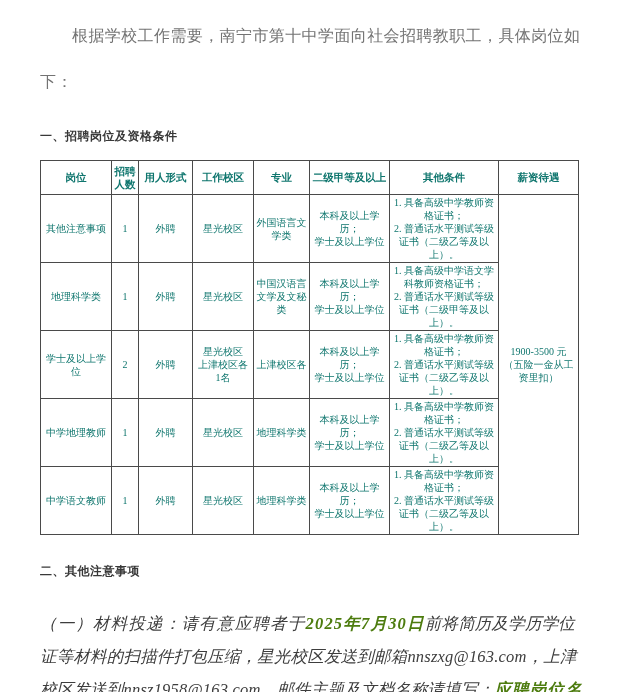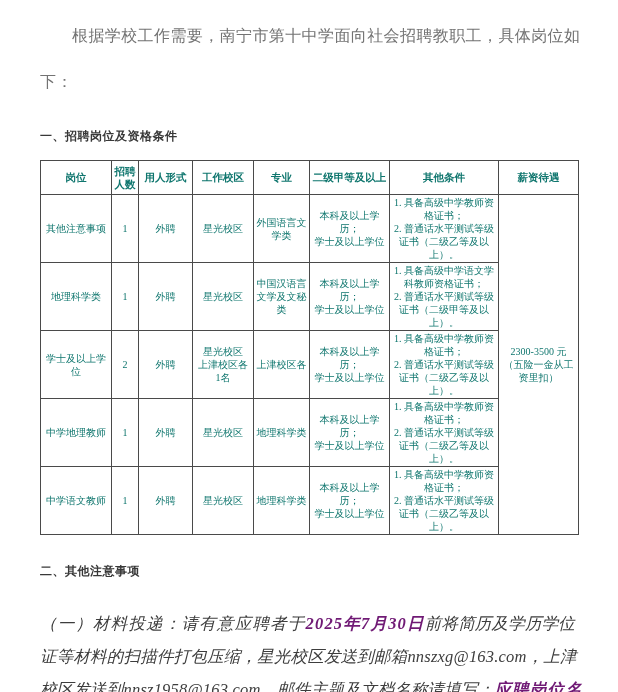--- a/index.html
+++ b/index.html
@@ -72,21 +72,21 @@
   }
   .kai {
     margin: 27px 0 0 0;
     font-family: "Liberation Serif", serif;
     font-style: italic;
     font-size: 16.5px;
     line-height: 33px;
     letter-spacing: 1.2px;
     color: #3d3d3d;
   }
-  .kai strong { color: #701a75; font-weight: bold; }
+  .kai strong { color: #4d7c0f; font-weight: bold; }
   .kai .email { letter-spacing: 0.2px; }
 </style>
 </head>
 <body>
 
 <div class="page">
 
   <p class="intro">根据学校工作需要，南宁市第十中学面向社会招聘教职工，具体岗位如下：</p>
 
   <h2 class="sec-title">一、招聘岗位及资格条件</h2>
@@ -118,21 +118,21 @@
       <tr class="data-row">
         <td>其他注意事项</td>
         <td>1</td>
         <td>外聘</td>
         <td class="pre">星光校区</td>
         <td>外国语言文学类</td>
         <td class="pre">本科及以上学历；
 学士及以上学位</td>
         <td class="other-cell">1. 具备高级中学教师资格证书；
 2. 普通话水平测试等级证书（二级乙等及以上）。</td>
-        <td class="salary-cell" rowspan="5">2300-3500 元（五险一金从工资里扣）</td>
+        <td class="salary-cell" rowspan="5">1900-3500 元（五险一金从工资里扣）</td>
       </tr>
       <tr class="data-row">
         <td>地理科学类</td>
         <td>1</td>
         <td>外聘</td>
         <td class="pre">星光校区</td>
         <td>中国汉语言文学及文秘类</td>
         <td class="pre">本科及以上学历；
 学士及以上学位</td>
         <td class="other-cell">1. 具备高级中学语文学科教师资格证书；

